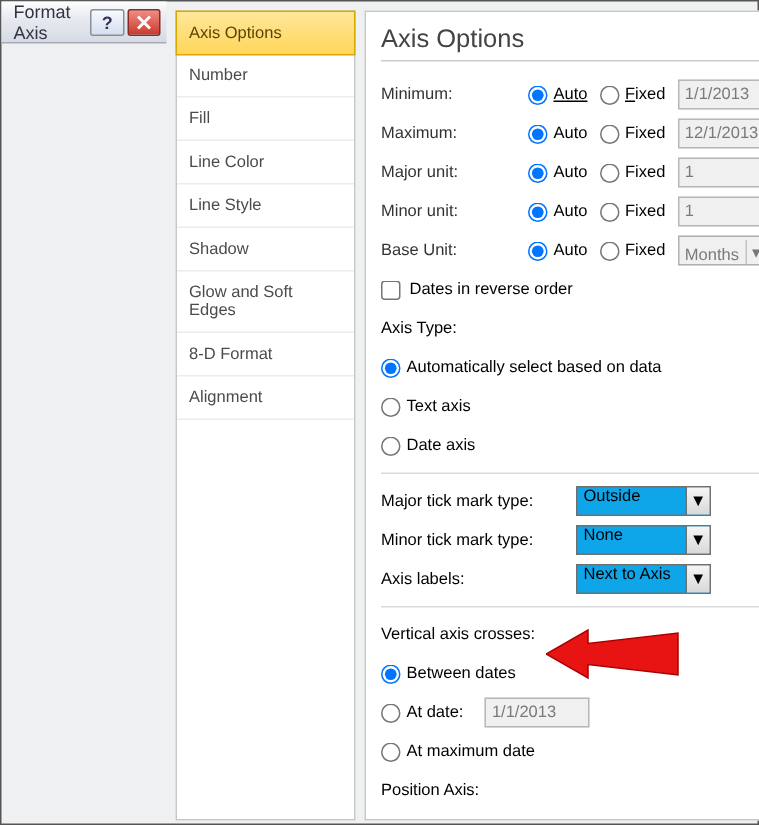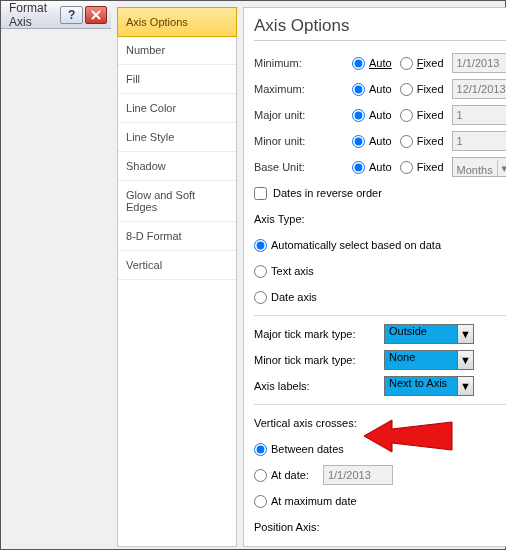--- a/index.html
+++ b/index.html
@@ -53,21 +53,21 @@
   <div class="body">
     <div class="nav">
       <div class="nav-item selected"><span>Axis Options</span></div>
       <div class="nav-item"><span>Number</span></div>
       <div class="nav-item"><span>Fill</span></div>
       <div class="nav-item"><span>Line Color</span></div>
       <div class="nav-item"><span>Line Style</span></div>
       <div class="nav-item"><span>Shadow</span></div>
       <div class="nav-item"><span>Glow and Soft Edges</span></div>
       <div class="nav-item"><span>8-D Format</span></div>
-      <div class="nav-item"><span>Vertical</span></div>
+      <div class="nav-item"><span>Alignment</span></div>
     </div>
 
     <div class="panel">
       <h1 class="section">Axis Options</h1>
 
       <div class="row">
         <span class="lbl"><span>Minimum:</span></span>
         <label class="radio">
             <input type="radio" checked="" style="">
             <span class="u">Auto</span>

